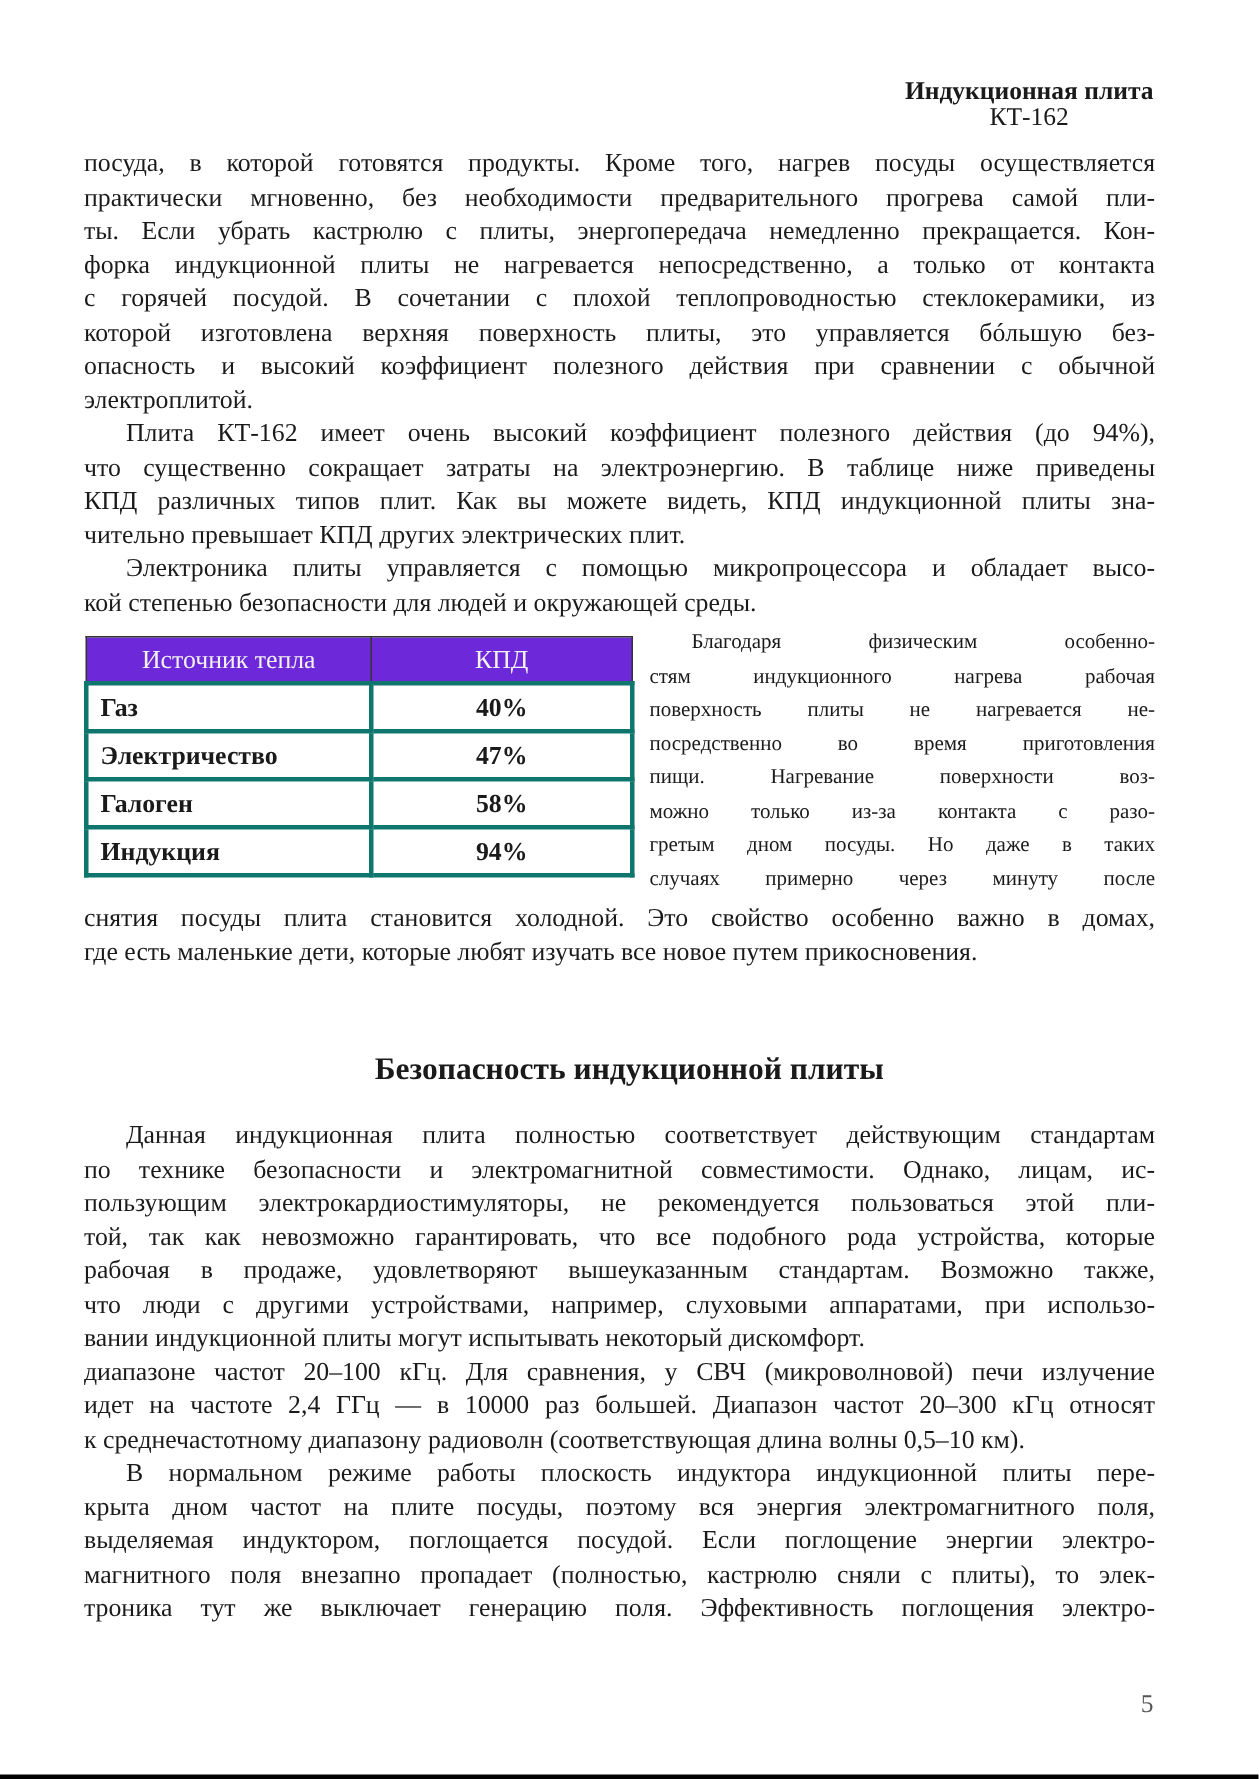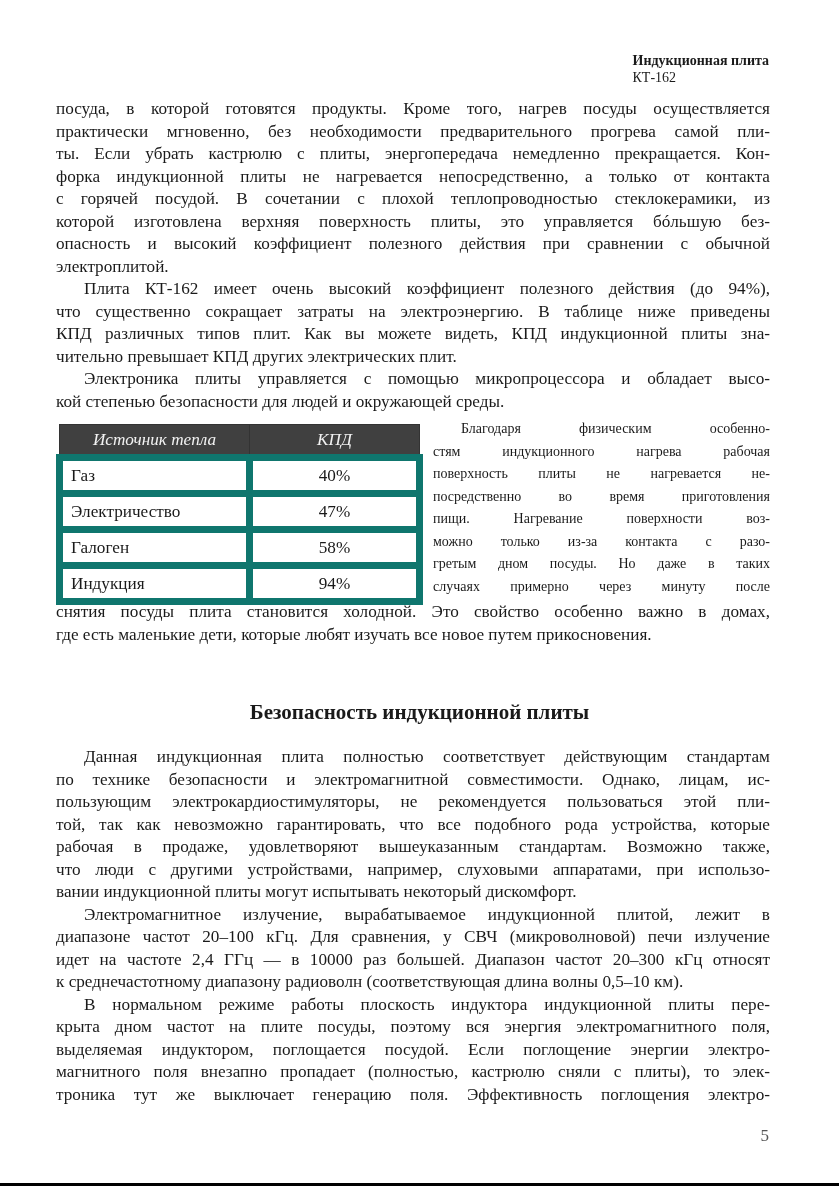--- a/index.html
+++ b/index.html
@@ -2,22 +2,22 @@
 <html><head>
   <meta charset="utf-8">
   <style>
     html, body { margin: 0; padding: 0; background: #ffffff; }
     body {
       width: 839px; height: 1186px; position: relative; overflow: hidden;
       font-family: "Liberation Serif", "DejaVu Serif", serif;
       color: #1a1a1a;
     }
     .running-head {
-      position: absolute; right: 70px; top: 52px; text-align: left;
-      font-size: 14px; line-height: 17px;
+      position: absolute; right: 70px; top: 52px; text-align: center;
+      font-size: 17px; line-height: 17px;
     }
     .running-head .rh-title { font-weight: bold; }
     .text-block {
       position: absolute; left: 56px; width: 714px;
       font-size: 17.2px; line-height: 22.5px; text-align: justify;
     }
     .line { display: block; text-align: justify; text-align-last: justify; white-space: nowrap; }
     .line.last { text-align-last: left; }
     .line.indent { padding-left: 28px; }
     #block1 { top: 98px; }
@@ -25,25 +25,25 @@
     #block3 { top: 746px; }
     .side-text {
       position: absolute; left: 433px; top: 418px; width: 337px;
       font-size: 14px; line-height: 22.5px;
     }
     table.kpd {
       position: absolute; left: 56px; top: 424px; width: 367px;
       border-collapse: collapse; font-size: 17.2px;
     }
     table.kpd th {
-      background: #404040; color: #f2f2f2; font-weight: normal;
-      height: 29px; padding: 0; border: 1px solid #333; font-style: italic;
+      background: #6d28d9; color: #f2f2f2; font-weight: normal;
+      height: 29px; padding: 0; border: 1px solid #333;
     }
     table.kpd td {
-      height: 29px; padding: 0 8px; border: 7px solid #0f766e; line-height: 29px;
+      height: 29px; padding: 0 8px; border: 3px solid #0f766e; line-height: 29px; font-weight: bold;
     }
     table.kpd td.val { text-align: center; }
     table.kpd th.c1 { width: 189px; }
     .section-title {
       position: absolute; left: 0; width: 839px; top: 700px; text-align: center;
       font-size: 21px; font-weight: bold;
     }
     .page-number {
       position: absolute; right: 70px; top: 1126px; font-size: 17px; color: #555;
     }
@@ -122,21 +122,20 @@
 <div class="section-title">Безопасность индукционной плиты</div>
 
 <div class="text-block" id="block3">
   <span class="line indent">Данная индукционная плита полностью соответствует действующим стандартам</span>
   <span class="line">по технике безопасности и электромагнитной совместимости. Однако, лицам, ис-</span>
   <span class="line">пользующим электрокардиостимуляторы, не рекомендуется пользоваться этой пли-</span>
   <span class="line">той, так как невозможно гарантировать, что все подобного рода устройства, которые</span>
   <span class="line">рабочая в продаже, удовлетворяют вышеуказанным стандартам. Возможно также,</span>
   <span class="line">что люди с другими устройствами, например, слуховыми аппаратами, при использо-</span>
   <span class="line last">вании индукционной плиты могут испытывать некоторый дискомфорт.</span>
-  <span class="line indent">Электромагнитное излучение, вырабатываемое индукционной плитой, лежит в</span>
   <span class="line">диапазоне частот 20–100 кГц. Для сравнения, у СВЧ (микроволновой) печи излучение</span>
   <span class="line">идет на частоте 2,4 ГГц — в 10000 раз большей. Диапазон частот 20–300 кГц относят</span>
   <span class="line last">к среднечастотному диапазону радиоволн (соответствующая длина волны 0,5–10 км).</span>
   <span class="line indent">В нормальном режиме работы плоскость индуктора индукционной плиты пере-</span>
   <span class="line">крыта дном частот на плите посуды, поэтому вся энергия электромагнитного поля,</span>
   <span class="line">выделяемая индуктором, поглощается посудой. Если поглощение энергии электро-</span>
   <span class="line">магнитного поля внезапно пропадает (полностью, кастрюлю сняли с плиты), то элек-</span>
   <span class="line">троника тут же выключает генерацию поля. Эффективность поглощения электро-</span>
 </div>
 

